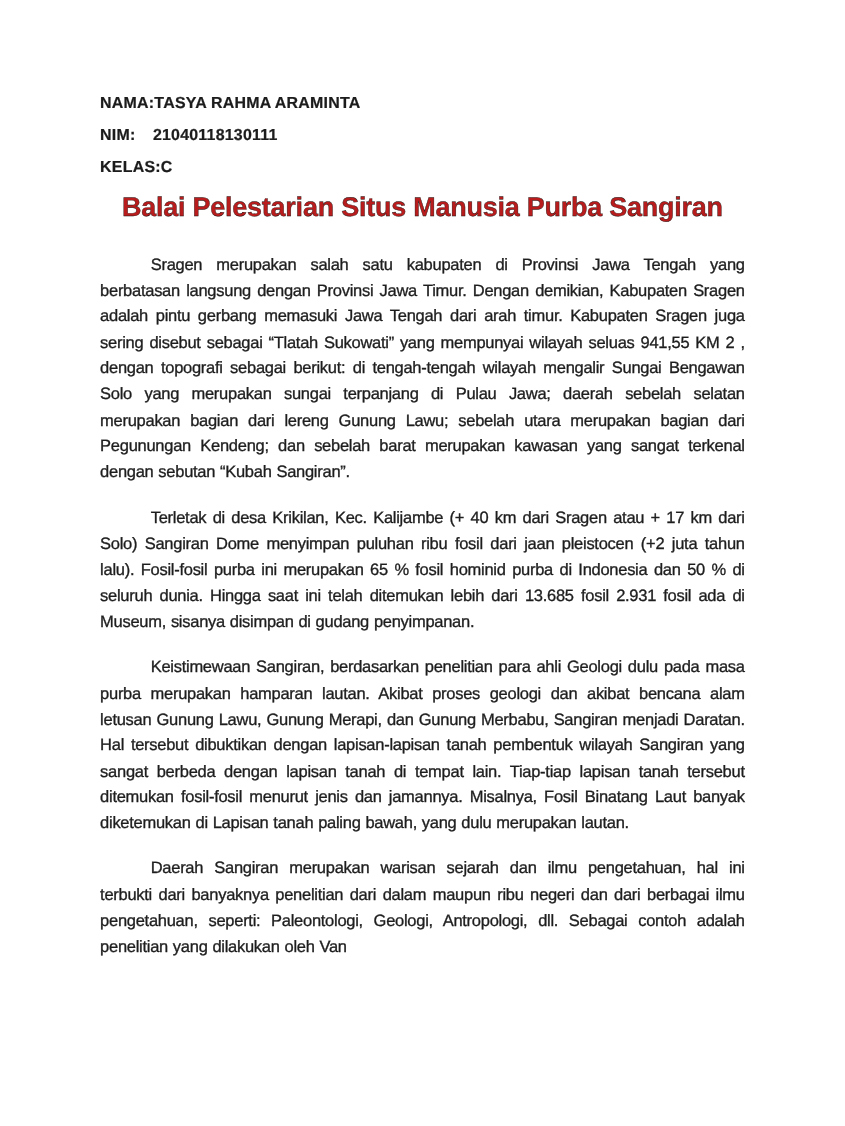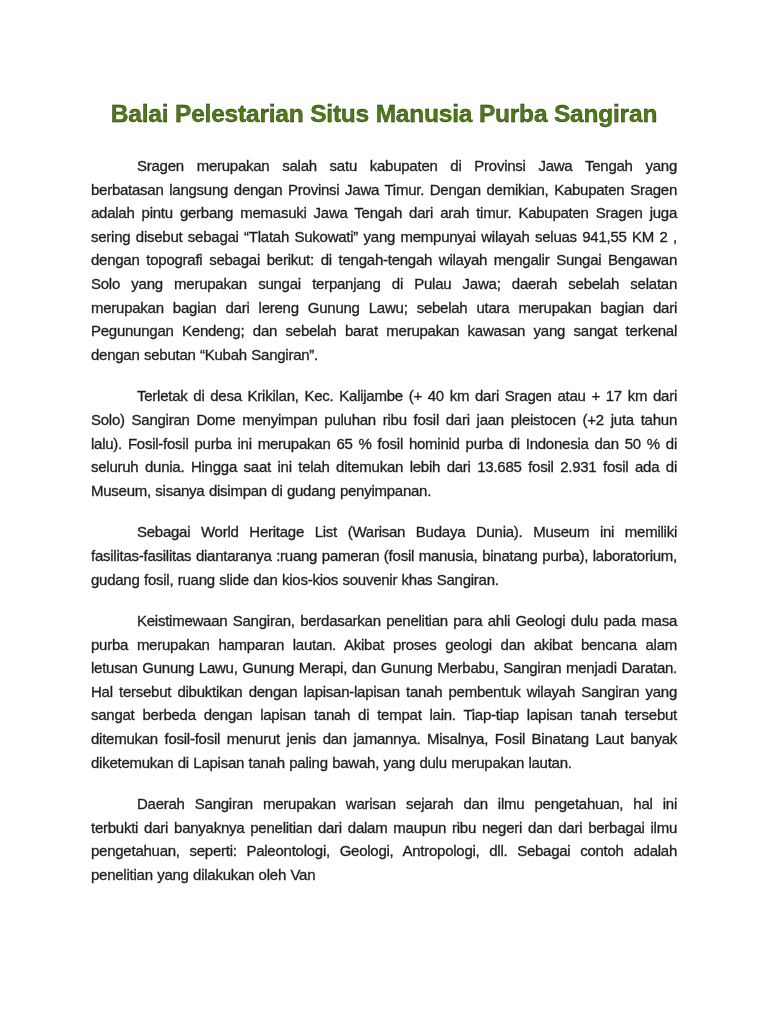--- a/index.html
+++ b/index.html
@@ -40,21 +40,21 @@
     min-width: 48px;
     flex: 0 0 auto;
   }
   .meta-value { flex: 1 1 auto; }
   .title {
     margin: 12px 0 0 0;
     text-align: center;
     font-size: 24.5px;
     line-height: 30px;
     font-weight: 700;
-    color: #4d7c0f;
+    color: #b91c1c;
     letter-spacing: -0.2px;
     -webkit-text-stroke: 0.35px #151515;
   }
   .body-text {
     margin-top: 25px;
   }
   .body-p {
     margin: 0 0 18px 0;
     font-size: 15px;
     line-height: 23.6px;
@@ -65,25 +65,38 @@
     word-spacing: 0.5px;
     -webkit-text-stroke: 0.3px #1e1e1e;
   }
 </style>
 </head>
 <body>
 
 <div class="page">
   <div class="content">
 
+    <div class="meta">
+      <div class="meta-row">
+        <span class="meta-label">NAMA:</span>
+        <span class="meta-value">TASYA RAHMA ARAMINTA</span>
+      </div>
+      <div class="meta-row">
+        <span class="meta-label">NIM:</span>
+        <span class="meta-value">21040118130111</span>
+      </div>
+      <div class="meta-row">
+        <span class="meta-label">KELAS:</span>
+        <span class="meta-value">C</span>
+      </div>
+    </div>
 
     <h1 class="title">Balai Pelestarian Situs Manusia Purba Sangiran</h1>
 
     <div class="body-text">
       <p class="body-p">Sragen merupakan salah satu kabupaten di Provinsi Jawa Tengah yang berbatasan langsung dengan Provinsi Jawa Timur. Dengan demikian, Kabupaten Sragen adalah pintu gerbang memasuki Jawa Tengah dari arah timur. Kabupaten Sragen juga sering disebut sebagai “Tlatah Sukowati” yang mempunyai wilayah seluas 941,55 KM 2 , dengan topografi sebagai berikut: di tengah-tengah wilayah mengalir Sungai Bengawan Solo yang merupakan sungai terpanjang di Pulau Jawa; daerah sebelah selatan merupakan bagian dari lereng Gunung Lawu; sebelah utara merupakan bagian dari Pegunungan Kendeng; dan sebelah barat merupakan kawasan yang sangat terkenal dengan sebutan “Kubah Sangiran”.</p>
       <p class="body-p">Terletak di desa Krikilan, Kec. Kalijambe (+ 40 km dari Sragen atau + 17 km dari Solo) Sangiran Dome menyimpan puluhan ribu fosil dari jaan pleistocen (+2 juta tahun lalu). Fosil-fosil purba ini merupakan 65 % fosil hominid purba di Indonesia dan 50 % di seluruh dunia. Hingga saat ini telah ditemukan lebih dari 13.685 fosil 2.931 fosil ada di Museum, sisanya disimpan di gudang penyimpanan.</p>
-      <p class="body-p">Sebagai World Heritage List (Warisan Budaya Dunia). Museum ini memiliki fasilitas-fasilitas diantaranya :ruang pameran (fosil manusia, binatang purba), laboratorium, gudang fosil, ruang slide dan kios-kios souvenir khas Sangiran.</p>
       <p class="body-p">Keistimewaan Sangiran, berdasarkan penelitian para ahli Geologi dulu pada masa purba merupakan hamparan lautan. Akibat proses geologi dan akibat bencana alam letusan Gunung Lawu, Gunung Merapi, dan Gunung Merbabu, Sangiran menjadi Daratan. Hal tersebut dibuktikan dengan lapisan-lapisan tanah pembentuk wilayah Sangiran yang sangat berbeda dengan lapisan tanah di tempat lain. Tiap-tiap lapisan tanah tersebut ditemukan fosil-fosil menurut jenis dan jamannya. Misalnya, Fosil Binatang Laut banyak diketemukan di Lapisan tanah paling bawah, yang dulu merupakan lautan.</p>
       <p class="body-p">Daerah Sangiran merupakan warisan sejarah dan ilmu pengetahuan, hal ini terbukti dari banyaknya penelitian dari dalam maupun ribu negeri dan dari berbagai ilmu pengetahuan, seperti: Paleontologi, Geologi, Antropologi, dll. Sebagai contoh adalah penelitian yang dilakukan oleh Van</p>
     </div>
 
   </div>
 </div>
 
 </body></html>

